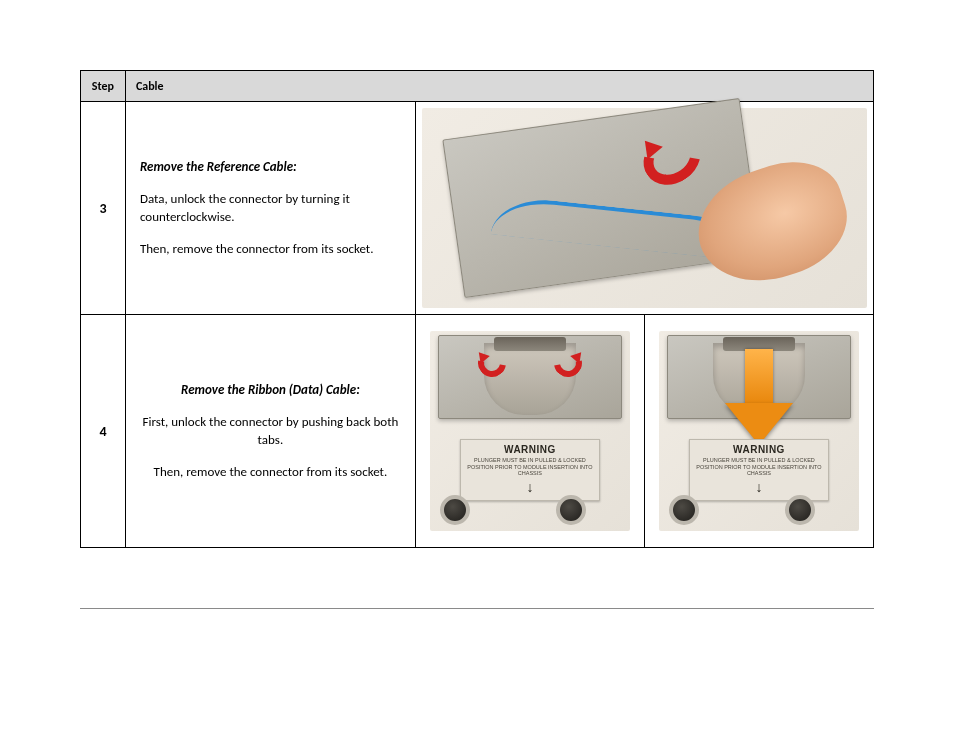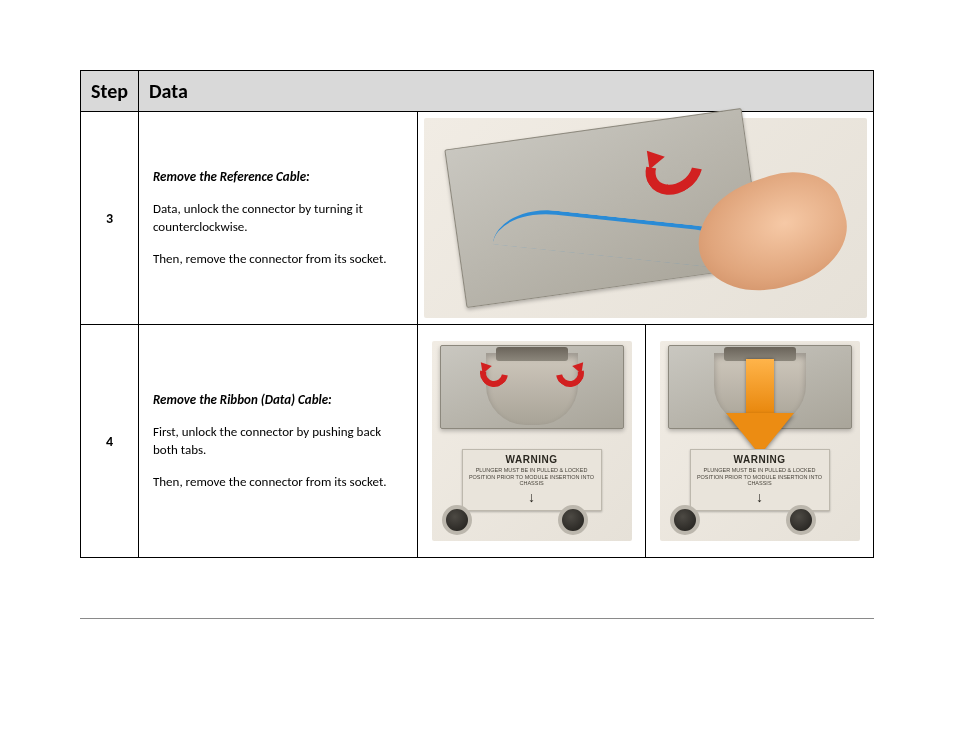--- a/index.html
+++ b/index.html
@@ -14,21 +14,21 @@
       width: 100%;
     }
     table.main th, table.main td {
       border: 1px solid #000;
       vertical-align: middle;
     }
     th {
       background: #d9d9d9;
       text-align: left;
       font-weight: bold;
-      font-size: 20px;
+      font-size: 12px;
       padding: 8px 10px;
     }
     th.step-col { width: 45px; text-align: center; }
     td.step-num {
       width: 45px;
       text-align: center;
       font-weight: bold;
       font-size: 14px;
       padding: 10px 5px;
     }
@@ -198,21 +198,21 @@
       margin-top:60px; border:none; border-top:1px solid #8a8a8a;
     }
   </style>
 </head>
 <body>
 
 <table class="main">
   <thead>
     <tr>
       <th class="step-col">Step</th>
-      <th colspan="3">Data</th>
+      <th colspan="3">Cable</th>
     </tr>
   </thead>
   <tbody>
 
     <tr class="row3">
       <td class="step-num">3</td>
       <td class="task-cell" style="width:300px;">
         <span class="title">Remove the Reference Cable:</span>
         <p>Data, unlock the connector by turning it counterclockwise.</p>
         <p>Then,  remove the connector from its socket.</p>
@@ -225,21 +225,21 @@
             <div class="rot-arc"></div>
               <div class="rot-head"></div>
           </div>
           <div class="hand"></div>
         </div>
       </td>
     </tr>
 
     <tr class="row4">
       <td class="step-num">4</td>
-      <td class="task-cell" style="width:300px;">
+      <td class="task-cell" style="width:300px;text-align:center;">
         <span class="title">Remove the Ribbon (Data) Cable:</span>
         <p>First, unlock the connector by pushing back both tabs.</p>
         <p>Then, remove the connector from its socket.</p>
       </td>
       <td class="img-cell img-cell-half">
         <div class="figure">
           <div class="device"></div>
           <div class="ribbon"></div>
           <div class="small-red left">
               <div class="arc"></div>

